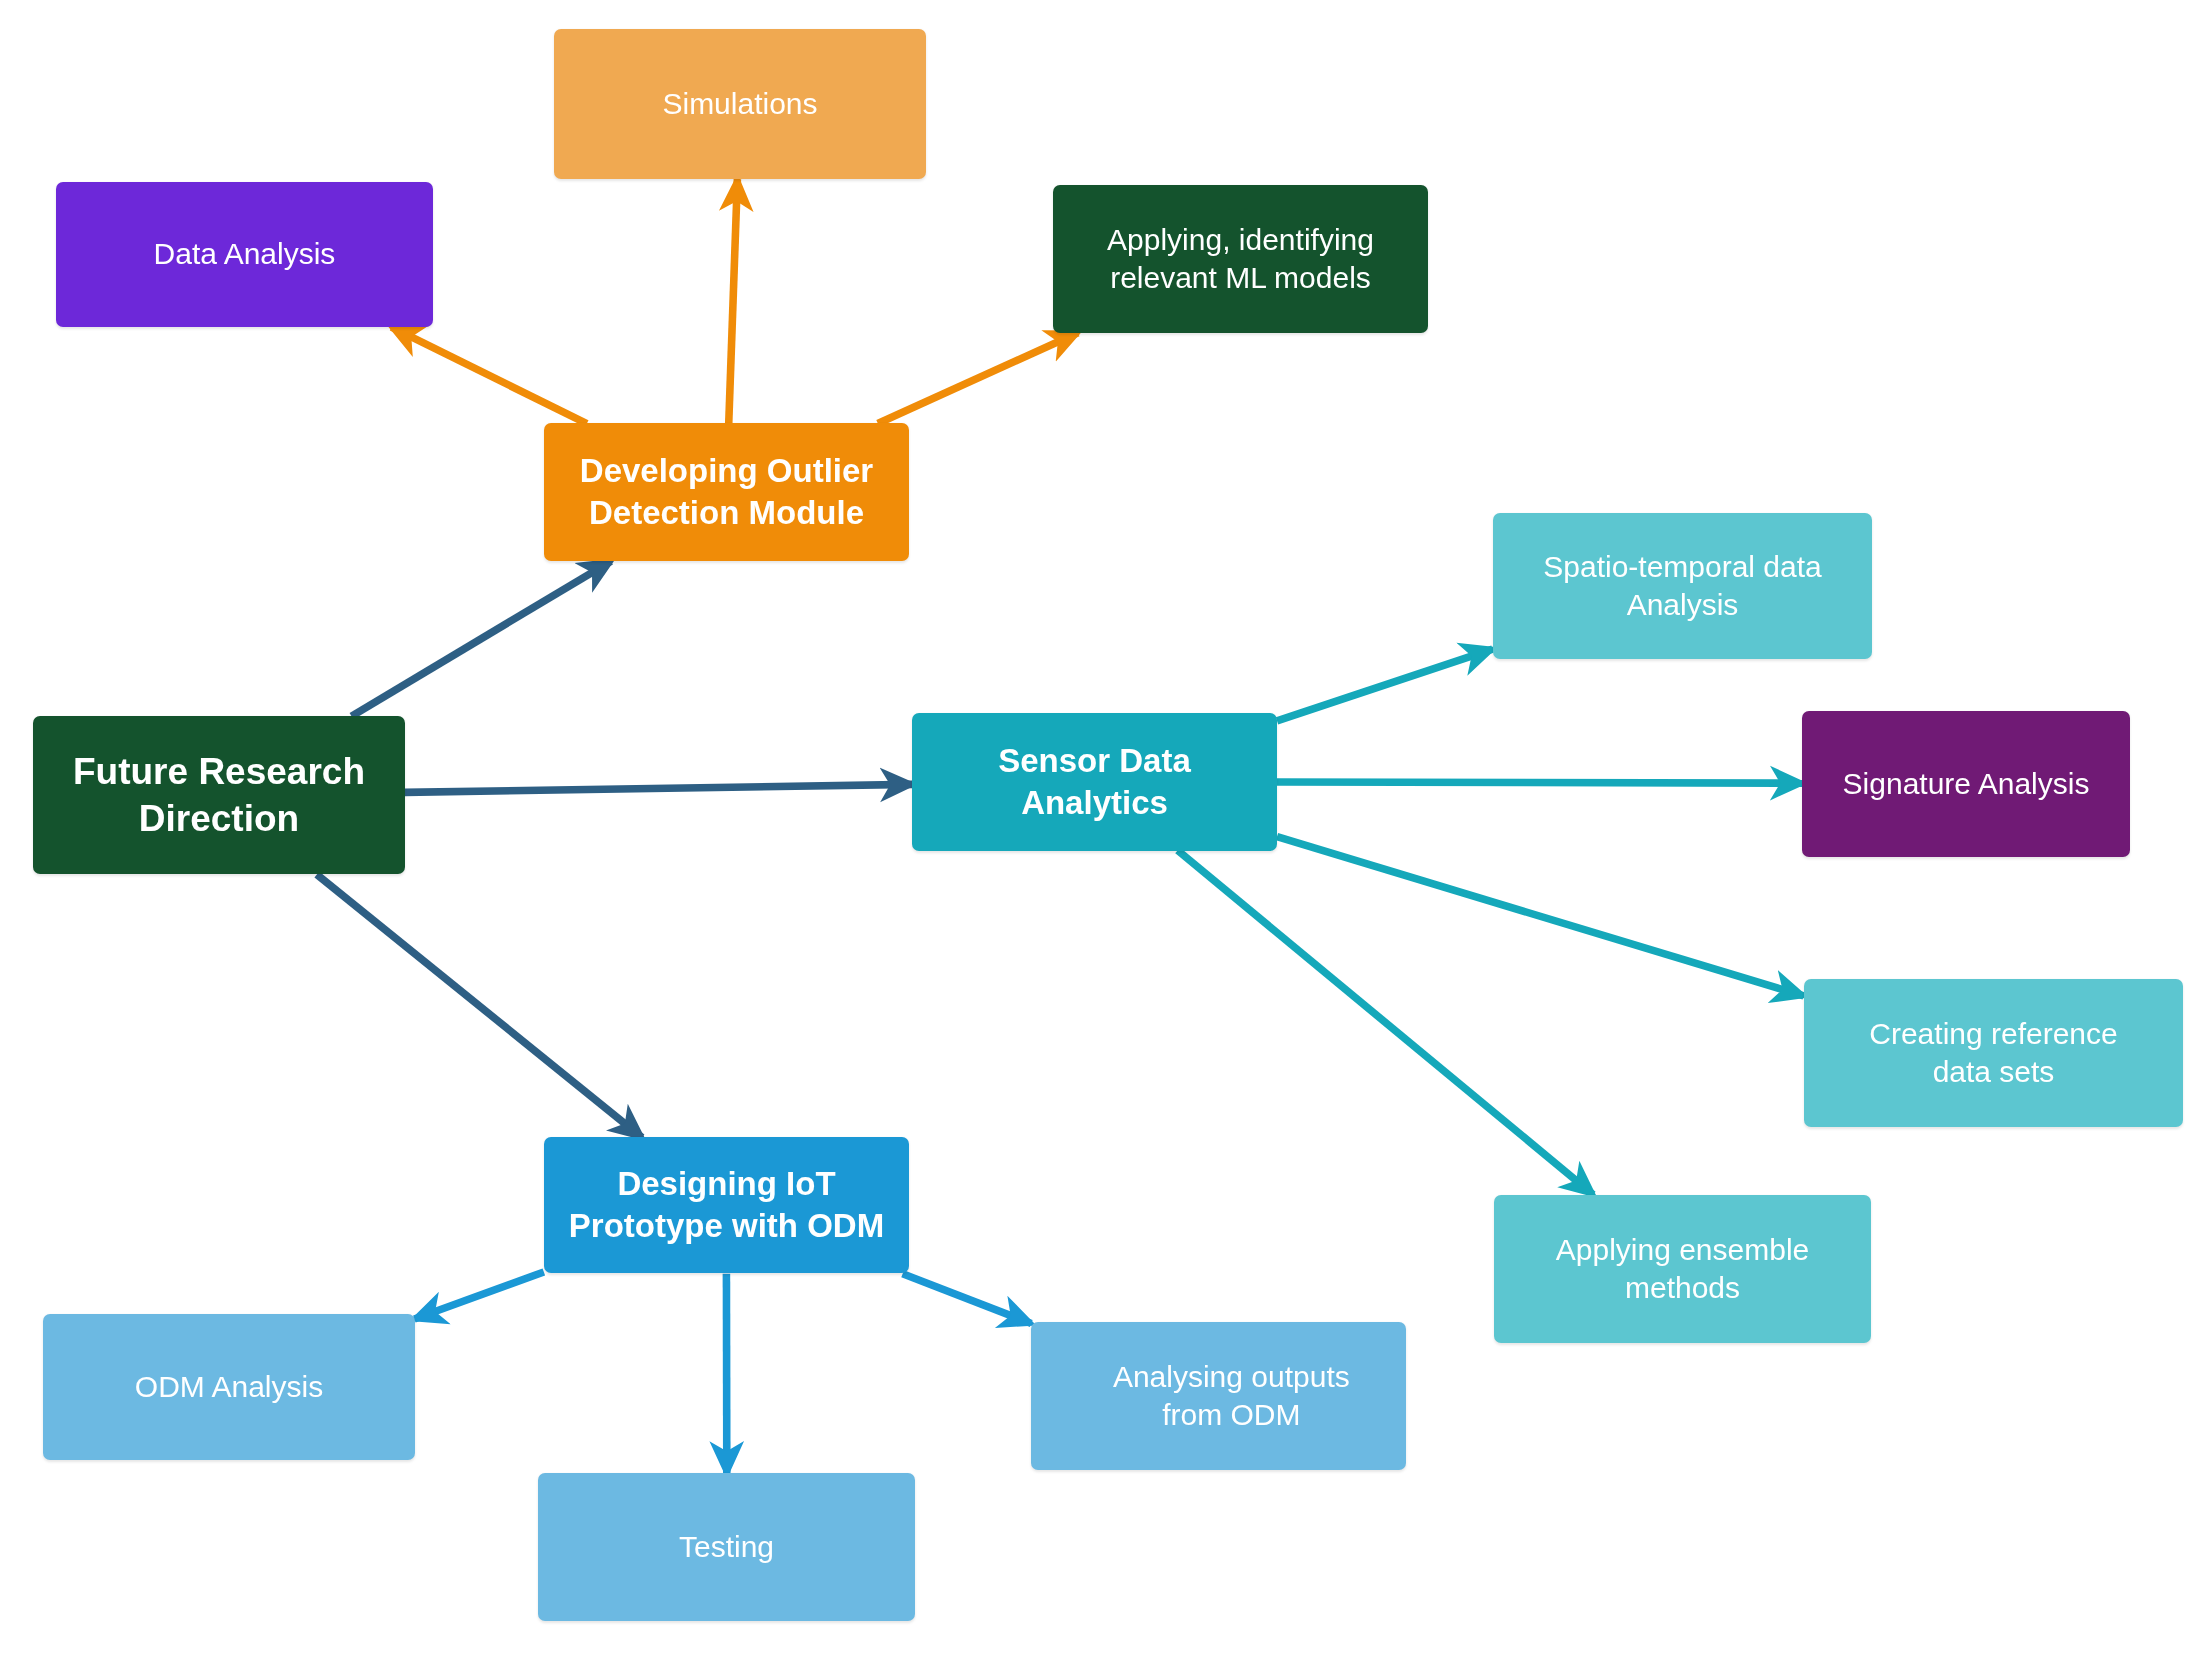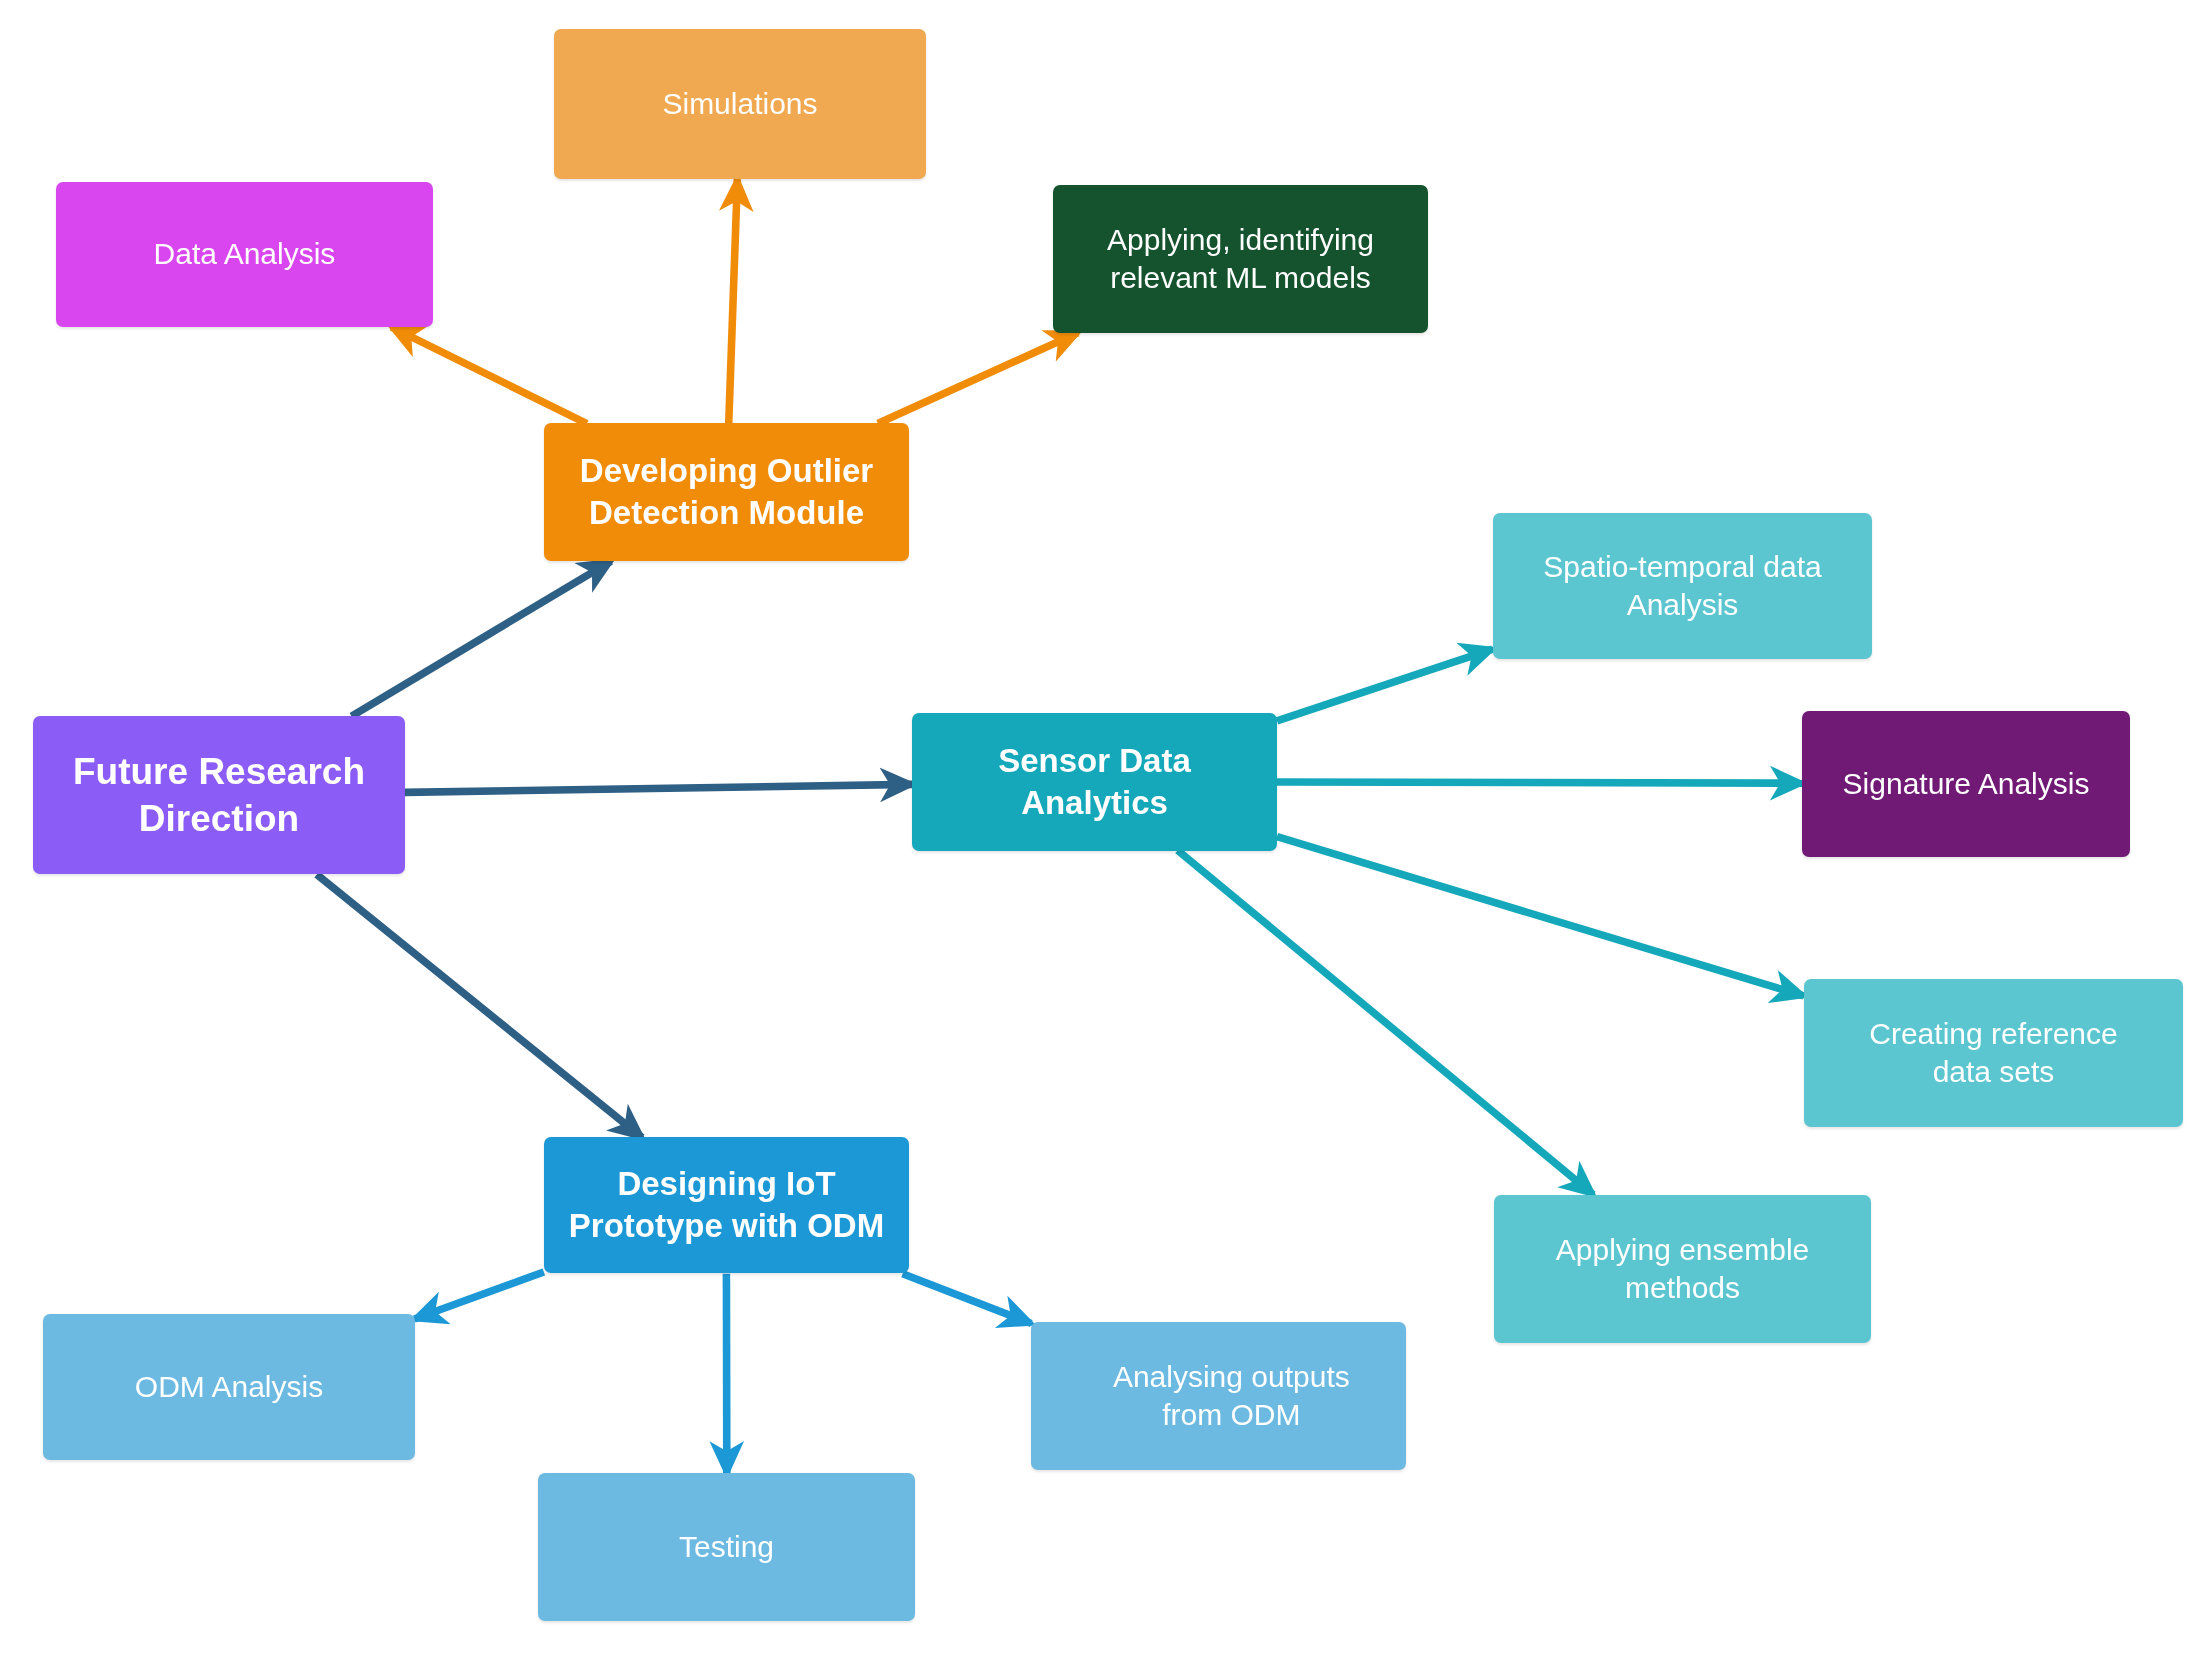--- a/index.html
+++ b/index.html
@@ -74,25 +74,25 @@
       <line x1="1275.1767304860089" y1="615" x2="1565.8100147275404" y2="483" stroke="#F08C08" stroke-width="11" stroke-linecap="butt" marker-end="url(#arrow-F08C08)"></line>
       <line x1="1855" y1="1046.7702227432592" x2="2168" y2="942.5592028135991" stroke="#15A8BA" stroke-width="11" stroke-linecap="butt" marker-end="url(#arrow-15A8BA)"></line>
       <line x1="1855" y1="1135.608962083493" x2="2618" y2="1137.3623132899272" stroke="#15A8BA" stroke-width="11" stroke-linecap="butt" marker-end="url(#arrow-15A8BA)"></line>
       <line x1="1855" y1="1215.1091954022988" x2="2620" y2="1446.367816091954" stroke="#15A8BA" stroke-width="11" stroke-linecap="butt" marker-end="url(#arrow-15A8BA)"></line>
       <line x1="1710.7067137809188" y1="1235" x2="2314.2402826855123" y2="1735" stroke="#15A8BA" stroke-width="11" stroke-linecap="butt" marker-end="url(#arrow-15A8BA)"></line>
       <line x1="790" y1="1847.3969571230982" x2="602" y2="1915.7842323651453" stroke="#1B98D5" stroke-width="11" stroke-linecap="butt" marker-end="url(#arrow-1B98D5)"></line>
       <line x1="1055.1993957703928" y1="1850" x2="1055.783484390735" y2="2140" stroke="#1B98D5" stroke-width="11" stroke-linecap="butt" marker-end="url(#arrow-1B98D5)"></line>
       <line x1="1311.1826401446656" y1="1850" x2="1498" y2="1922.1942697414395" stroke="#1B98D5" stroke-width="11" stroke-linecap="butt" marker-end="url(#arrow-1B98D5)"></line>
     </svg>
   <div id="node-layer">
-      <div class="node lvl-root" style="left: 33px; top: 716px; width: 372px; height: 158px; background: #8b5cf6;"><span class="node-label">Future Research
+      <div class="node lvl-root" style="left: 33px; top: 716px; width: 372px; height: 158px; background: #14532d;"><span class="node-label">Future Research
 Direction</span></div>
       <div class="node lvl-branch" style="left: 544px; top: 423px; width: 365px; height: 138px; background: rgb(240, 140, 8);"><span class="node-label">Developing Outlier
 Detection Module</span></div>
-      <div class="node lvl-leaf" style="left: 56px; top: 182px; width: 377px; height: 145px; background: #d946ef;"><span class="node-label">Data Analysis</span></div>
+      <div class="node lvl-leaf" style="left: 56px; top: 182px; width: 377px; height: 145px; background: #6d28d9;"><span class="node-label">Data Analysis</span></div>
       <div class="node lvl-leaf" style="left: 554px; top: 29px; width: 372px; height: 150px; background: rgb(240, 169, 81);"><span class="node-label">Simulations</span></div>
       <div class="node lvl-leaf" style="left: 1053px; top: 185px; width: 375px; height: 148px; background: #14532d;"><span class="node-label">Applying, identifying
 relevant  ML models</span></div>
       <div class="node lvl-branch" style="left: 912px; top: 713px; width: 365px; height: 138px; background: rgb(21, 168, 186);"><span class="node-label">Sensor Data
 Analytics</span></div>
       <div class="node lvl-leaf" style="left: 1493px; top: 513px; width: 379px; height: 146px; background: rgb(92, 198, 208);"><span class="node-label">Spatio-temporal data
 Analysis</span></div>
       <div class="node lvl-leaf" style="left: 1802px; top: 711px; width: 328px; height: 146px; background: #701a75;"><span class="node-label">Signature Analysis</span></div>
       <div class="node lvl-leaf" style="left: 1804px; top: 979px; width: 379px; height: 148px; background: rgb(92, 198, 208);"><span class="node-label">Creating reference
 data sets</span></div>

